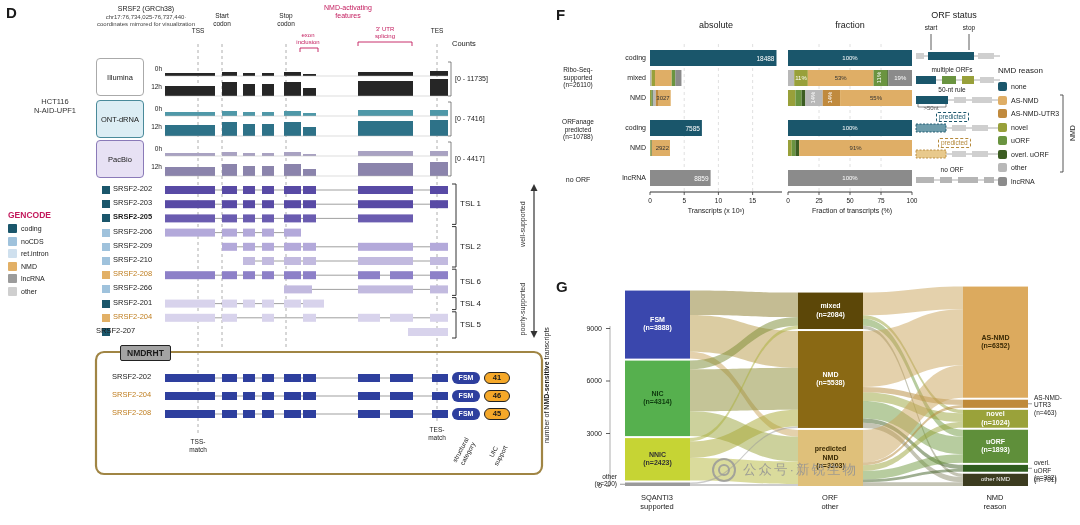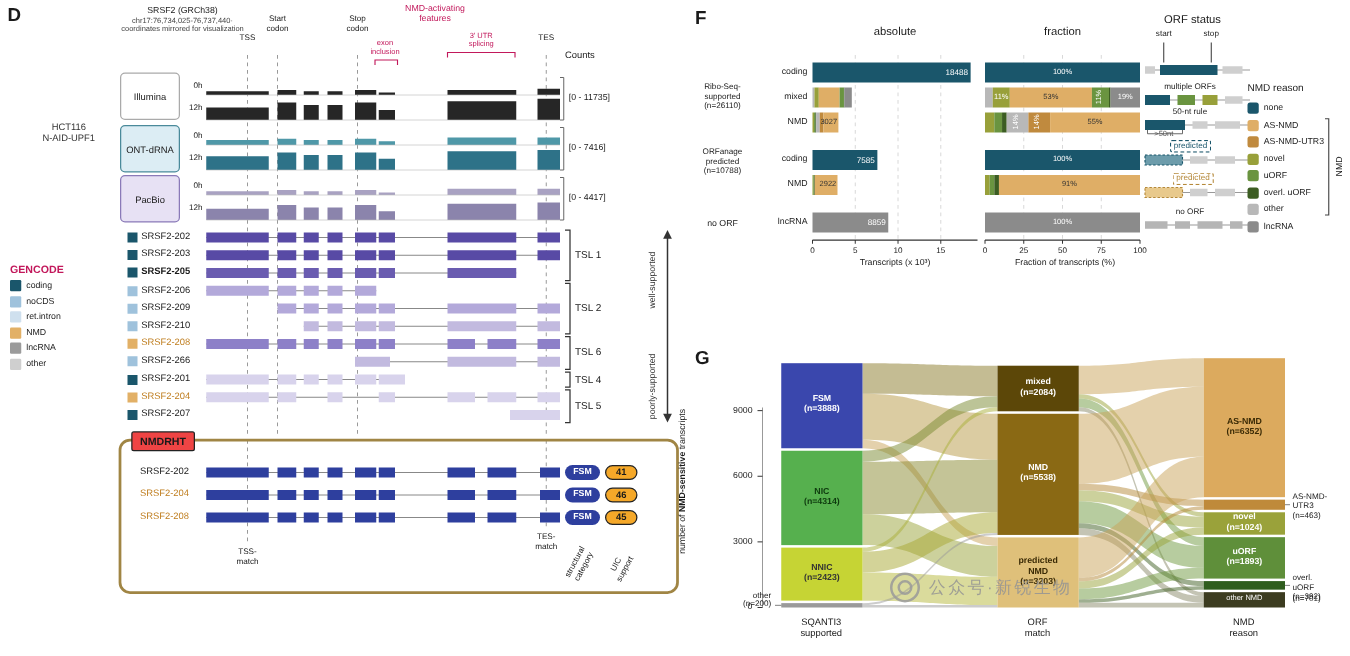--- a/index.html
+++ b/index.html
@@ -11,21 +11,21 @@
 .pre{white-space:pre-line}
 .b{font-weight:bold}
 .pink{color:#c2185b}
 .vrot{transform:rotate(-90deg)}
 .diag{transform:rotate(-62deg)}
 .plabel{font-size:15px;font-weight:bold}
 .trackbox{position:absolute;z-index:2;display:flex;align-items:center;justify-content:center;font-size:7.5px;border-radius:4px}
 #tb-ill{left:96px;top:58px;width:48px;height:38px;border:1px solid #aaa;background:#fff}
 #tb-ont{left:96px;top:100px;width:48px;height:38px;border:1px solid #4a8a9a;background:#dcedf4}
 #tb-pac{left:96px;top:140px;width:48px;height:38px;border:1px solid #8a7ab8;background:#e7e1f4}
-#nmdrht-title{left:105px;top:345px;border:1.5px solid #222;background:#ef4444;padding:2px 6px;font-size:8.5px;font-weight:bold;border-radius:2px}
+#nmdrht-title{left:120px;top:345px;border:1.5px solid #222;background:#a3a3a3;padding:2px 6px;font-size:8.5px;font-weight:bold;border-radius:2px}
 .predbox{border:1px dashed;padding:0 2px;border-radius:2px}
 #wm{left:712px;top:458px;display:flex;align-items:center;gap:7px;opacity:.85;z-index:9}
 #wm-logo{width:24px;height:24px;border:2.5px solid #9a9a9a;border-radius:50%;display:inline-block;position:relative}
 #wm-logo::after{content:"";position:absolute;inset:4px;border:2px solid #9a9a9a;border-radius:50%}
 #wm-text{font-size:13.5px;color:#949494;letter-spacing:2px}
 </style>
 </head>
 <body>
 
 <div id="canvas">
@@ -415,21 +415,21 @@
 <div class="t predbox" style="left:938px;top:138px;font-size:6.5px;color:#b5893a;border-color:#b5893a">predicted</div>
 <div class="t ctr" style="left:908px;top:166px;width:88px;font-size:6.5px">no ORF</div>
 <div class="t" style="left:998px;top:66px;font-size:8px">NMD reason</div>
 <div class="t vrot ctr" style="left:1064px;top:129px;width:18px;font-size:7px">NMD</div>
 
 <div class="t plabel" style="left:556px;top:278px">G</div>
 <div class="t vrot ctr" style="left:462px;top:381px;width:170px;font-size:7px"><span>number of </span><span class="b">NMD-sensitive</span><span> transcripts</span></div>
 <div class="t ctr pre" style="left:592px;top:494px;width:130px;font-size:7.5px">SQANTI3
 supported</div>
 <div class="t ctr pre" style="left:765px;top:494px;width:130px;font-size:7.5px">ORF
-match</div>
+other</div>
 <div class="t ctr pre" style="left:930px;top:494px;width:130px;font-size:7.5px">NMD
 reason</div>
 
 <div class="t" id="wm">
   <span id="wm-logo"></span>
   <span id="wm-text">公众号·新锐生物</span>
 </div>
 <div class="t rt" style="left: 146px; top: 65px; width: 16px; font-size: 6.5px;">0h</div>
     <div class="t rt" style="left: 143px; top: 83px; width: 19px; font-size: 6.5px;">12h</div>
     <div class="t rt" style="left: 146px; top: 105px; width: 16px; font-size: 6.5px;">0h</div>
@@ -453,21 +453,21 @@
     <div class="t" style="left: 113px; top: 256px; width: 50px; font-size: 7.5px;">SRSF2-210</div>
     <div class="t" style="left: 102px; top: 271.2px; font-size: 1px; width: 8px; height: 8px; background: rgb(226, 176, 102);"></div>
     <div class="t" style="left: 113px; top: 270.2px; width: 50px; font-size: 7.5px; color: rgb(191, 125, 30);">SRSF2-208</div>
     <div class="t" style="left: 102px; top: 285.4px; font-size: 1px; width: 8px; height: 8px; background: rgb(159, 194, 220);"></div>
     <div class="t" style="left: 113px; top: 284.4px; width: 50px; font-size: 7.5px;">SRSF2-266</div>
     <div class="t" style="left: 102px; top: 299.6px; font-size: 1px; width: 8px; height: 8px; background: rgb(26, 86, 107);"></div>
     <div class="t" style="left: 113px; top: 298.6px; width: 50px; font-size: 7.5px;">SRSF2-201</div>
     <div class="t" style="left: 102px; top: 313.8px; font-size: 1px; width: 8px; height: 8px; background: rgb(226, 176, 102);"></div>
     <div class="t" style="left: 113px; top: 312.8px; width: 50px; font-size: 7.5px; color: rgb(191, 125, 30);">SRSF2-204</div>
     <div class="t" style="left: 102px; top: 328px; font-size: 1px; width: 8px; height: 8px; background: rgb(26, 86, 107);"></div>
-    <div class="t" style="left: 113px; top: 327px; width: 50px; font-size: 7.5px;">SRSF2-207</div>
+    <div class="t" style="left: 96px; top: 327px; width: 50px; font-size: 7.5px;">SRSF2-207</div>
     <div class="t" style="left: 460px; top: 199.2px; width: 30px; font-size: 8px;">TSL 1</div>
     <div class="t" style="left: 460px; top: 241.8px; width: 30px; font-size: 8px;">TSL 2</div>
     <div class="t" style="left: 460px; top: 277.3px; width: 30px; font-size: 8px;">TSL 6</div>
     <div class="t" style="left: 460px; top: 298.6px; width: 30px; font-size: 8px;">TSL 4</div>
     <div class="t" style="left: 460px; top: 319.9px; width: 30px; font-size: 8px;">TSL 5</div>
     <div class="t" style="left: 8px; top: 224px; font-size: 1px; width: 9px; height: 9px; background: rgb(26, 86, 107); border-radius: 1px;"></div>
     <div class="t" style="left: 21px; top: 225px; width: 50px; font-size: 7px;">coding</div>
     <div class="t" style="left: 8px; top: 236.5px; font-size: 1px; width: 9px; height: 9px; background: rgb(159, 194, 220); border-radius: 1px;"></div>
     <div class="t" style="left: 21px; top: 237.5px; width: 50px; font-size: 7px;">noCDS</div>
     <div class="t" style="left: 8px; top: 249px; font-size: 1px; width: 9px; height: 9px; background: rgb(207, 224, 238); border-radius: 1px;"></div>

